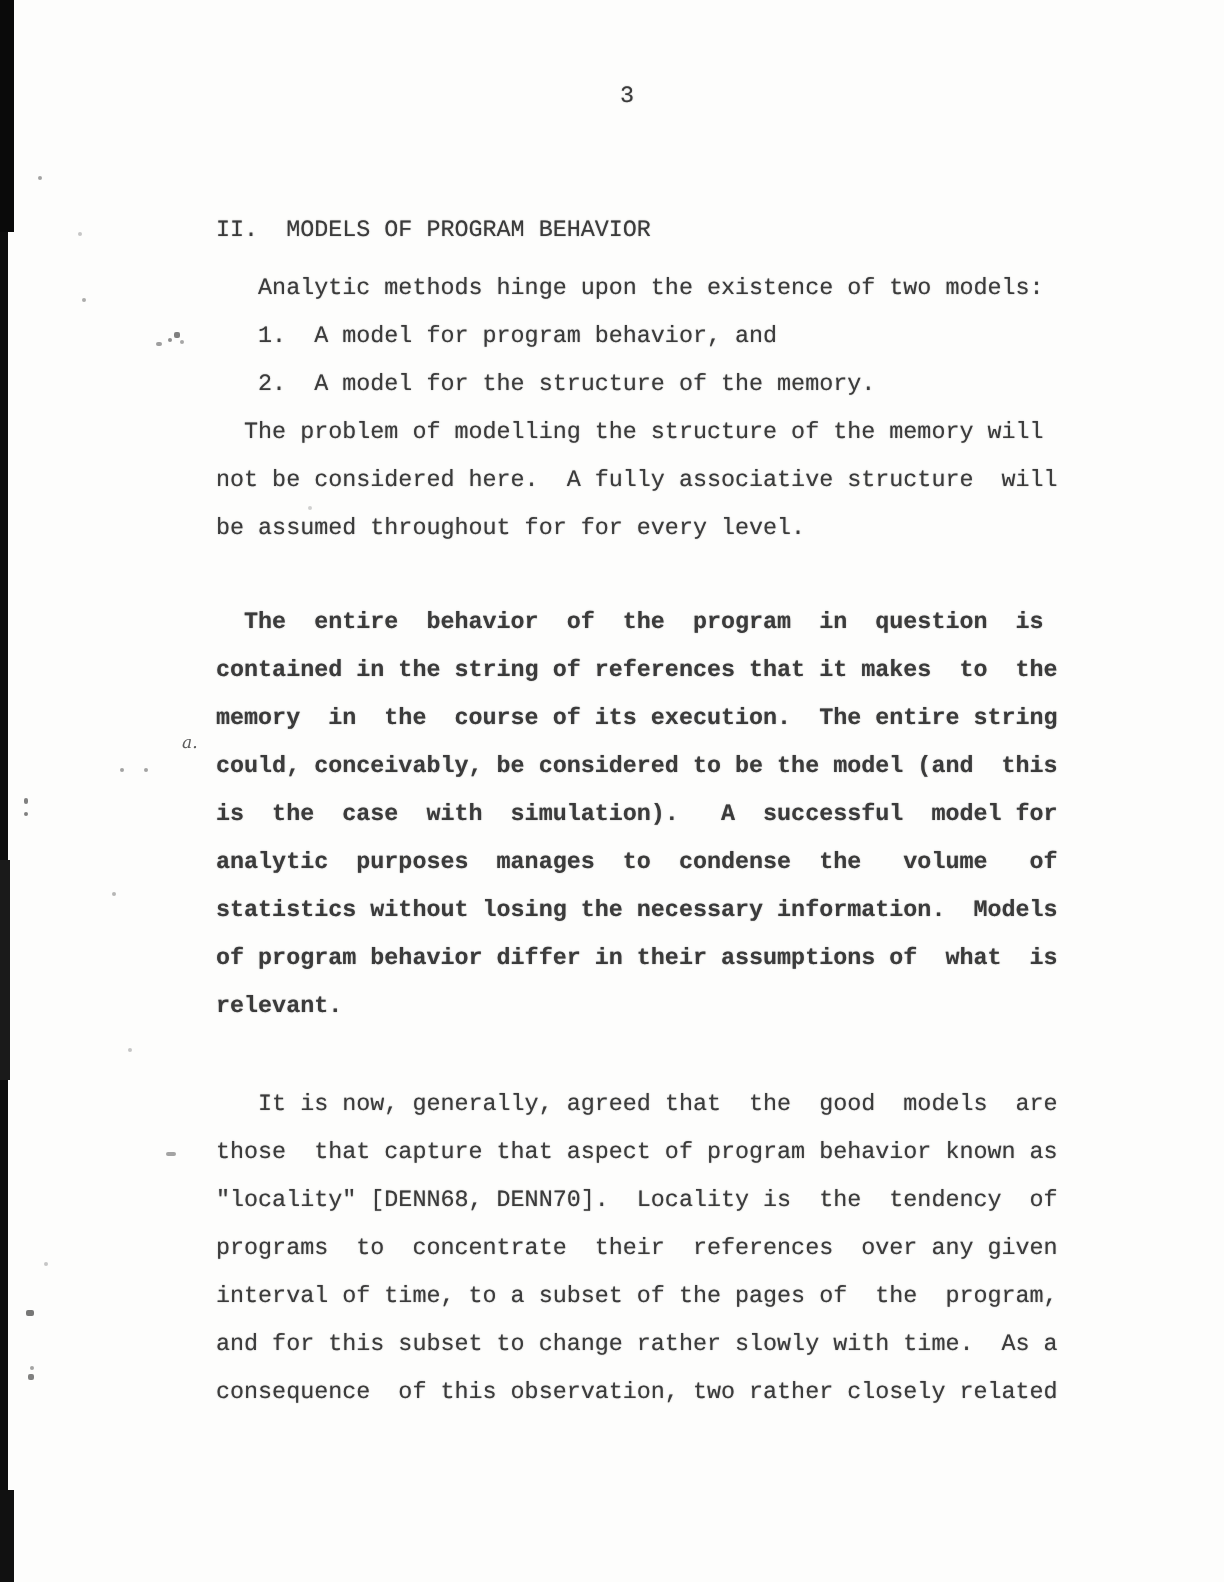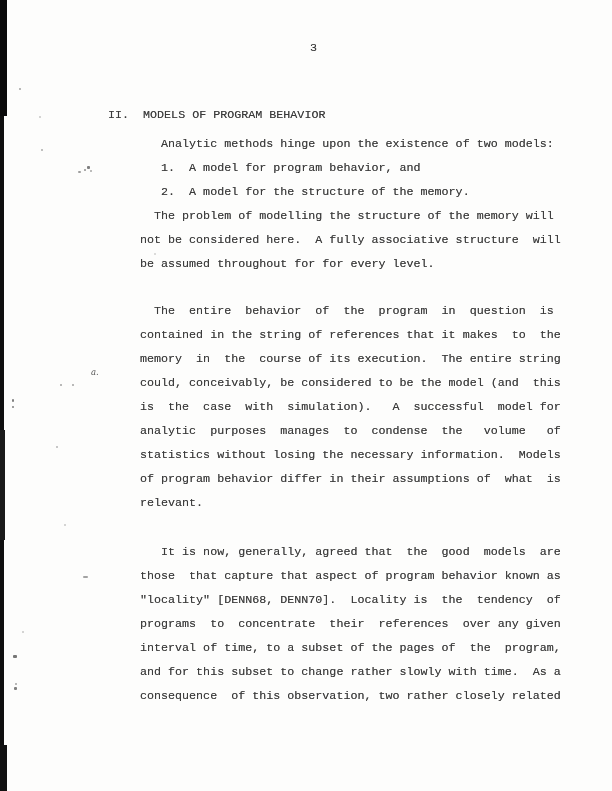--- a/index.html
+++ b/index.html
@@ -17,25 +17,25 @@
     color: #3b3b3b;
   }
   .txt {
     position: absolute;
     white-space: pre;
     font-size: 11.7px;
     line-height: 24px;
     letter-spacing: 0;
     text-shadow: 0 0 0.6px rgba(55,55,55,0.6);
   }
-  .line { white-space: pre; margin-left: 32px; }
+  .line { white-space: pre; }
   #page-number { left: 310px; top: 36px; }
   #heading     { left: 108px; top: 87px; margin-top: 16px; }
   #para-0      { left: 108px; top: 132px; }
-  #para-1      { left: 108px; top: 299px; }
+  #para-1      { left: 108px; top: 299px; font-weight: bold; }
   #para-2      { left: 108px; top: 540px; text-align: right; }
 
   
   .edge { position: absolute; background: #0e0e0e; }
   .edge-base   { left: 0; top: 0;     width: 4px; height: 791px; }
   .edge-top    { left: 0; top: 0;     width: 7px; height: 116px; background: #0a0a0a; }
   .edge-mid    { left: 0; top: 430px; width: 5px; height: 110px; background: #1a1a1a; }
   .edge-bottom { left: 0; top: 745px; width: 7px; height: 46px;  background: #111; }
 
   

